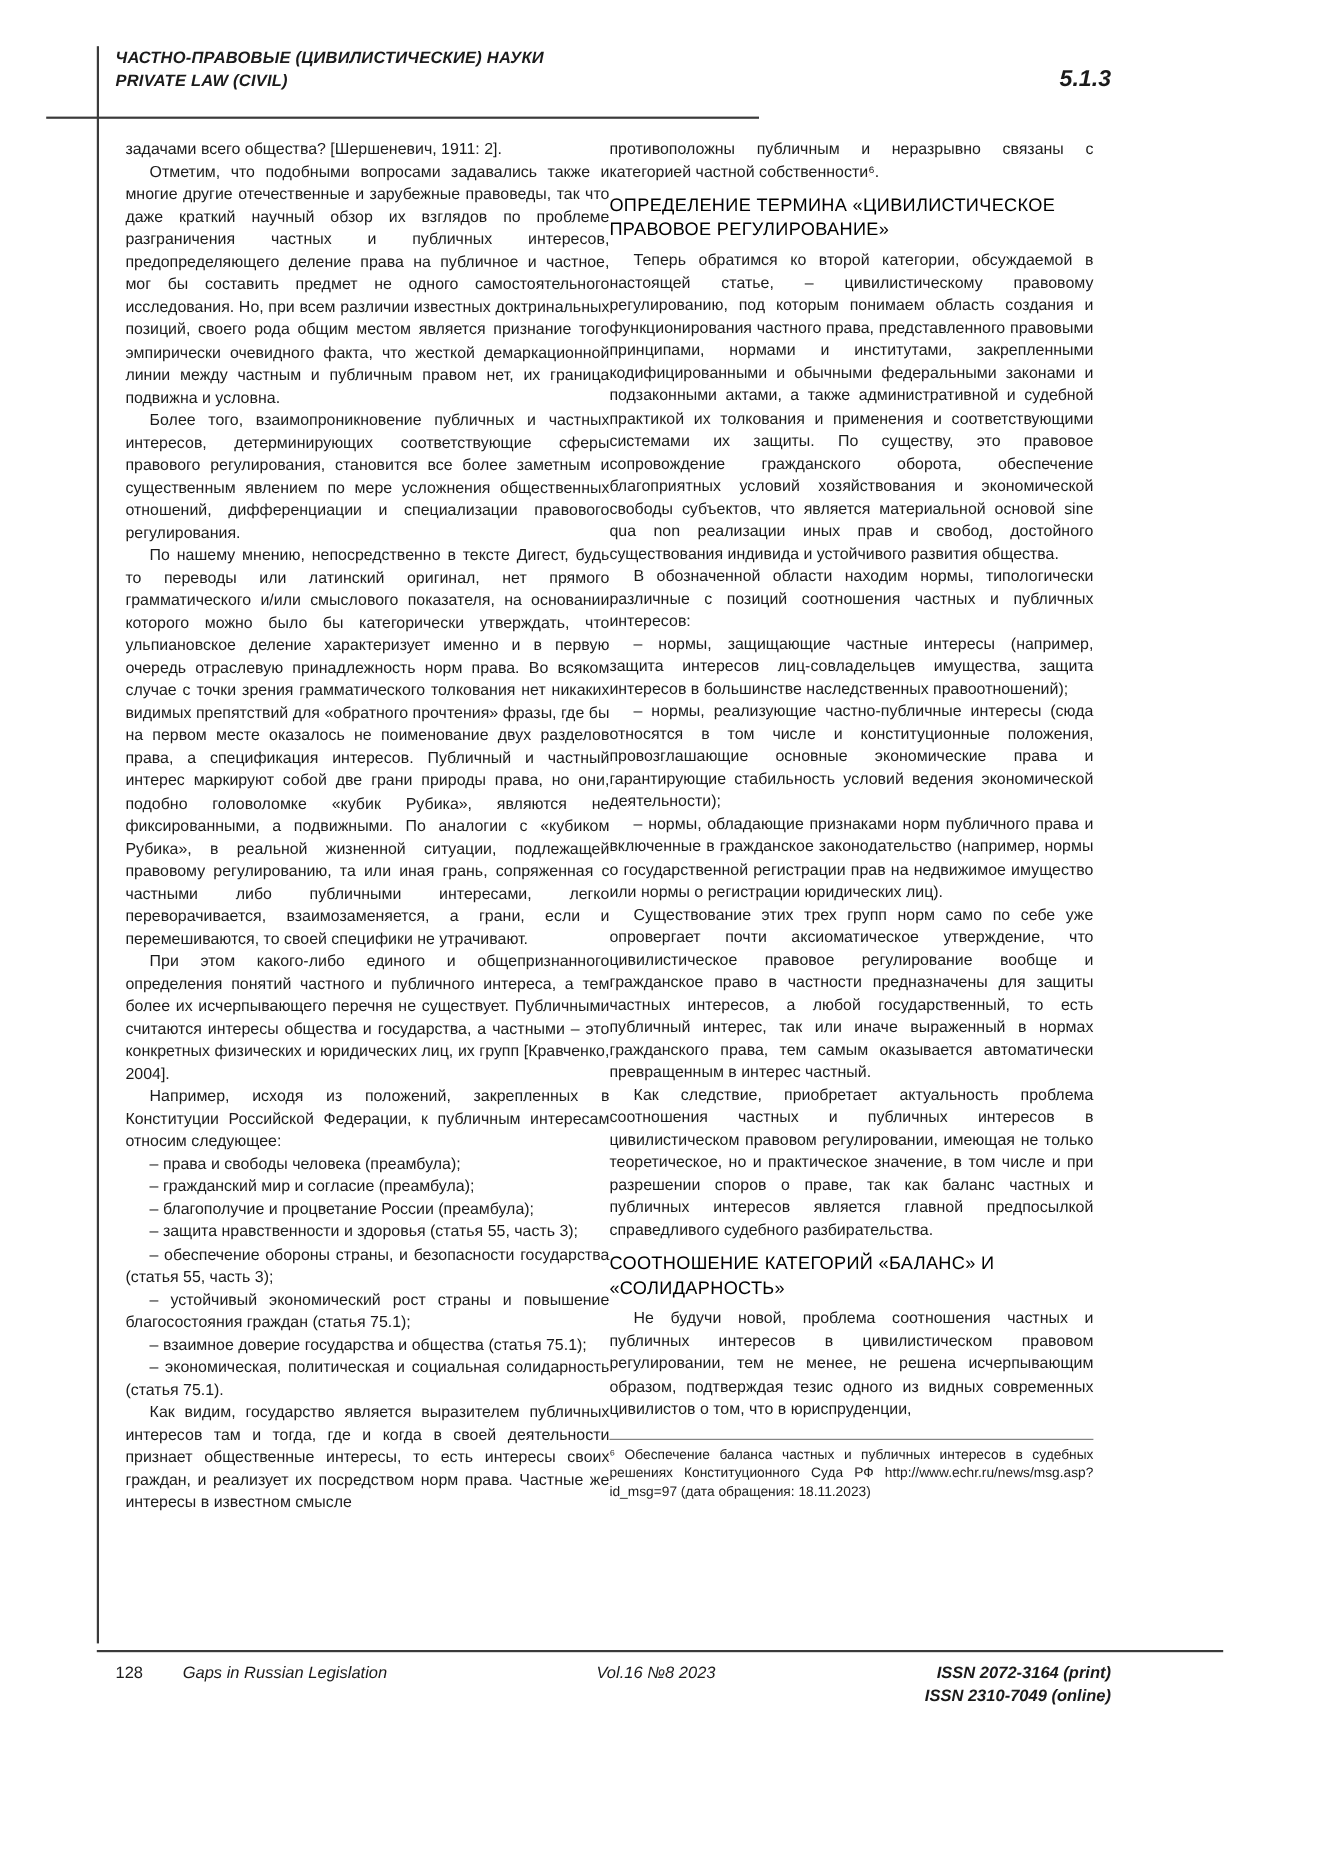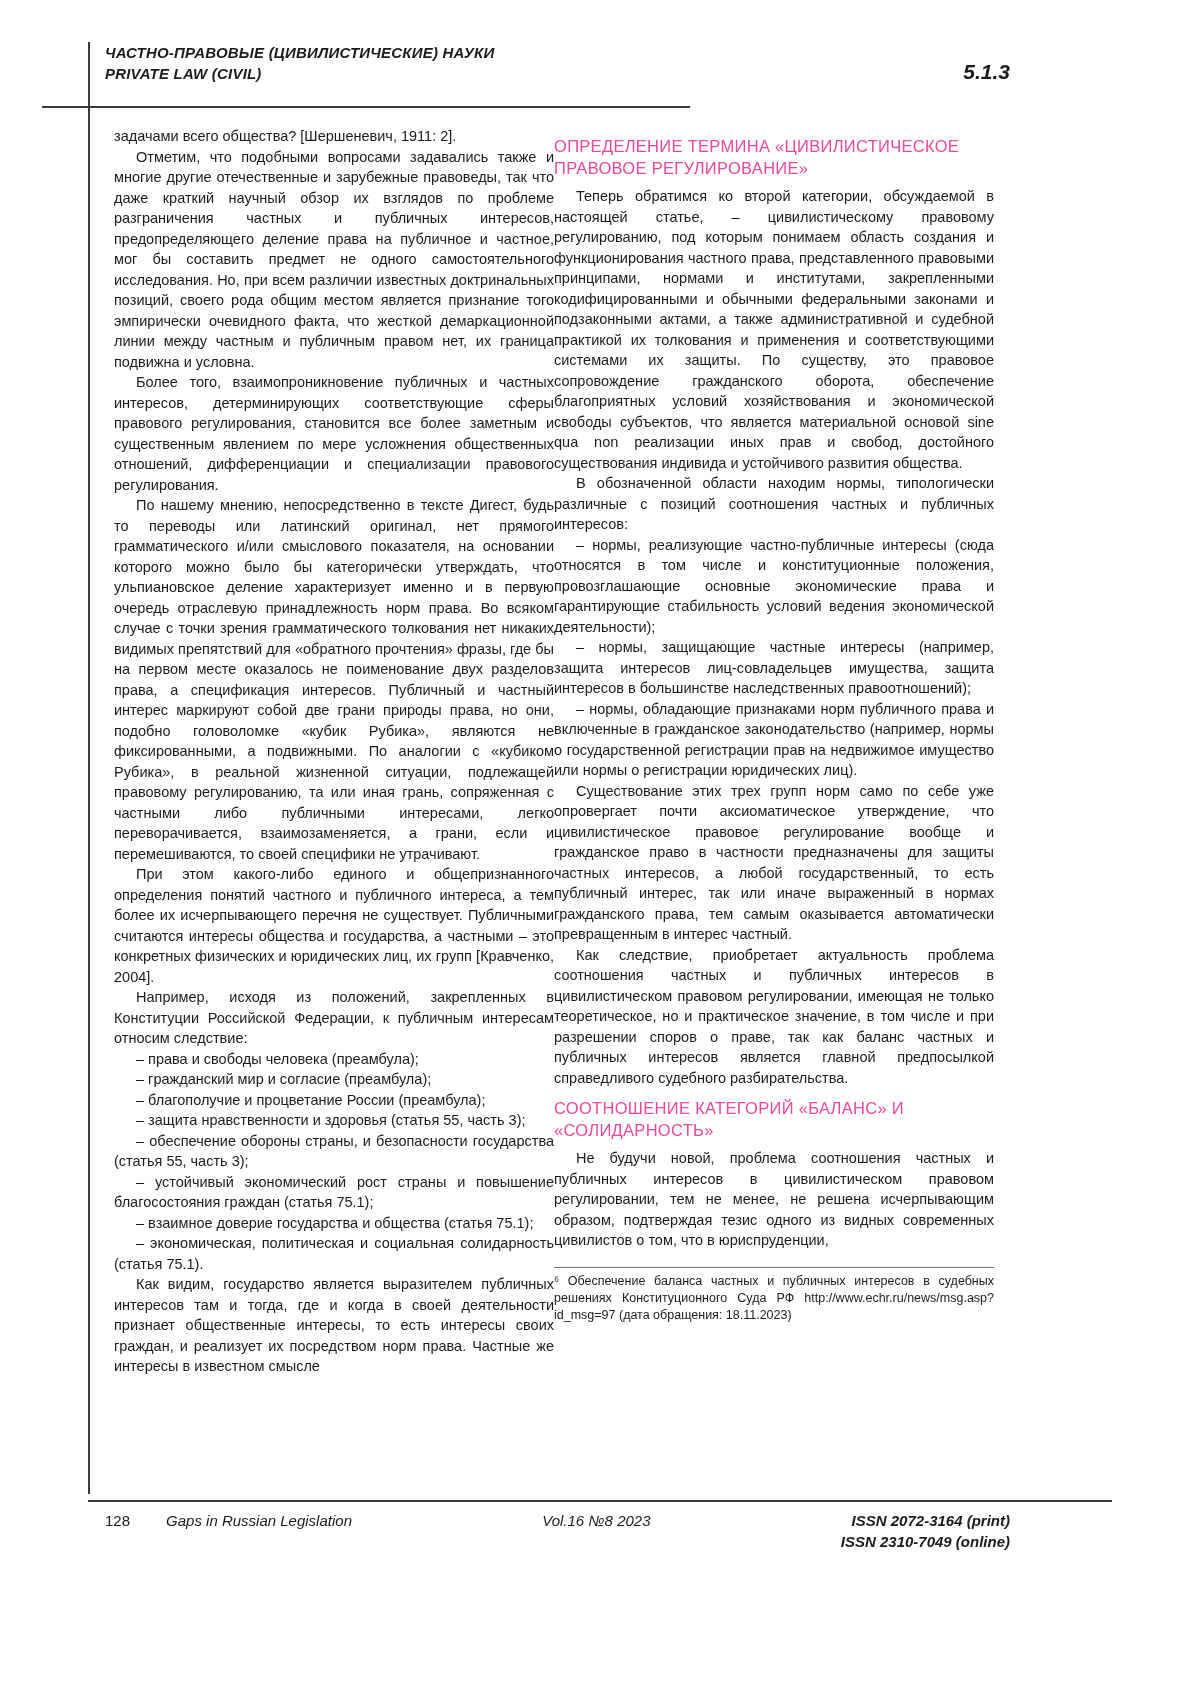--- a/index.html
+++ b/index.html
@@ -35,21 +35,21 @@
 
   .block { margin: 0; }
   .block.p  { text-indent: 22px; }
   .block.pn { text-indent: 0; }
   .block.li { text-indent: 22px; }
   .block.h  {
     text-align: left;
     text-indent: 0;
     font-size: 16.5px;
     line-height: 22px;
-    color: #ec4899;
+    color: #000000;
     letter-spacing: 0.3px;
     margin: 9px 0 7px 0;
   }
   .block.fn {
     font-size: 12.5px;
     line-height: 17px;
     margin-top: 16px;
     padding-top: 5px;
     border-top: 1px solid #777;
     text-indent: 0;
@@ -82,37 +82,38 @@
     <div class="section-code">5.1.3</div>
   </header>
 
   <main class="columns">
     <div class="col">
         <div class="block pn">задачами всего общества? [Шершеневич, 1911: 2].</div>
         <div class="block p">Отметим, что подобными вопросами задавались также и многие другие отечественные и зарубежные правоведы, так что даже краткий научный обзор их взглядов по проблеме разграничения частных и публичных интересов, предопределяющего деление права на публичное и частное, мог бы составить предмет не одного самостоятельного исследования. Но, при всем различии известных доктринальных позиций, своего рода общим местом является признание того эмпирически очевидного факта, что жесткой демаркационной линии между частным и публичным правом нет, их граница подвижна и условна.</div>
         <div class="block p">Более того, взаимопроникновение публичных и частных интересов, детерминирующих соответствующие сферы правового регулирования, становится все более заметным и существенным явлением по мере усложнения общественных отношений, дифференциации и специализации правового регулирования.</div>
         <div class="block p">По нашему мнению, непосредственно в тексте Дигест, будь то переводы или латинский оригинал, нет прямого грамматического и/или смыслового показателя, на основании которого можно было бы категорически утверждать, что ульпиановское деление характеризует именно и в первую очередь отраслевую принадлежность норм права. Во всяком случае с точки зрения грамматического толкования нет никаких видимых препятствий для «обратного прочтения» фразы, где бы на первом месте оказалось не поименование двух разделов права, а спецификация интересов. Публичный и частный интерес маркируют собой две грани природы права, но они, подобно головоломке «кубик Рубика», являются не фиксированными, а подвижными. По аналогии с «кубиком Рубика», в реальной жизненной ситуации, подлежащей правовому регулированию, та или иная грань, сопряженная с частными либо публичными интересами, легко переворачивается, взаимозаменяется, а грани, если и перемешиваются, то своей специфики не утрачивают.</div>
         <div class="block p">При этом какого-либо единого и общепризнанного определения понятий частного и публичного интереса, а тем более их исчерпывающего перечня не существует. Публичными считаются интересы общества и государства, а частными – это конкретных физических и юридических лиц, их групп [Кравченко, 2004].</div>
-        <div class="block p">Например, исходя из положений, закрепленных в Конституции Российской Федерации, к публичным интересам относим следствие:</div>
+        <div class="block p">Например, исходя из положений, закрепленных в Конституции Российской Федерации, к публичным интересам относим следующее:</div>
         <div class="block li">– права и свободы человека (преамбула);</div>
         <div class="block li">– гражданский мир и согласие (преамбула);</div>
         <div class="block li">– благополучие и процветание России (преамбула);</div>
         <div class="block li">– защита нравственности и здоровья (статья 55, часть 3);</div>
         <div class="block li">– обеспечение обороны страны, и безопасности государства (статья 55, часть 3);</div>
         <div class="block li">– устойчивый экономический рост страны и повышение благосостояния граждан (статья 75.1);</div>
         <div class="block li">– взаимное доверие государства и общества (статья 75.1);</div>
         <div class="block li">– экономическая, политическая и социальная солидарность (статья 75.1).</div>
         <div class="block p">Как видим, государство является выразителем публичных интересов там и тогда, где и когда в своей деятельности признает общественные интересы, то есть интересы своих граждан, и реализует их посредством норм права. Частные же интересы в известном смысле</div>
       </div>
     <div class="col">
+        <div class="block pn">противоположны публичным и неразрывно связаны с категорией частной собственности⁶.</div>
         <div class="block h">ОПРЕДЕЛЕНИЕ ТЕРМИНА «ЦИВИЛИСТИЧЕСКОЕ ПРАВОВОЕ РЕГУЛИРОВАНИЕ»</div>
         <div class="block p">Теперь обратимся ко второй категории, обсуждаемой в настоящей статье, – цивилистическому правовому регулированию, под которым понимаем область создания и функционирования частного права, представленного правовыми принципами, нормами и институтами, закрепленными кодифицированными и обычными федеральными законами и подзаконными актами, а также административной и судебной практикой их толкования и применения и соответствующими системами их защиты. По существу, это правовое сопровождение гражданского оборота, обеспечение благоприятных условий хозяйствования и экономической свободы субъектов, что является материальной основой sine qua non реализации иных прав и свобод, достойного существования индивида и устойчивого развития общества.</div>
         <div class="block p">В обозначенной области находим нормы, типологически различные с позиций соотношения частных и публичных интересов:</div>
+        <div class="block li">– нормы, защищающие частные интересы (например, защита интересов лиц-совладельцев имущества, защита интересов в большинстве наследственных правоотношений);</div>
         <div class="block li">– нормы, реализующие частно-публичные интересы (сюда относятся в том числе и конституционные положения, провозглашающие основные экономические права и гарантирующие стабильность условий ведения экономической деятельности);</div>
-        <div class="block li">– нормы, защищающие частные интересы (например, защита интересов лиц-совладельцев имущества, защита интересов в большинстве наследственных правоотношений);</div>
         <div class="block li">– нормы, обладающие признаками норм публичного права и включенные в гражданское законодательство (например, нормы о государственной регистрации прав на недвижимое имущество или нормы о регистрации юридических лиц).</div>
         <div class="block p">Существование этих трех групп норм само по себе уже опровергает почти аксиоматическое утверждение, что цивилистическое правовое регулирование вообще и гражданское право в частности предназначены для защиты частных интересов, а любой государственный, то есть публичный интерес, так или иначе выраженный в нормах гражданского права, тем самым оказывается автоматически превращенным в интерес частный.</div>
         <div class="block p">Как следствие, приобретает актуальность проблема соотношения частных и публичных интересов в цивилистическом правовом регулировании, имеющая не только теоретическое, но и практическое значение, в том числе и при разрешении споров о праве, так как баланс частных и публичных интересов является главной предпосылкой справедливого судебного разбирательства.</div>
         <div class="block h">СООТНОШЕНИЕ КАТЕГОРИЙ «БАЛАНС» И «СОЛИДАРНОСТЬ»</div>
         <div class="block p">Не будучи новой, проблема соотношения частных и публичных интересов в цивилистическом правовом регулировании, тем не менее, не решена исчерпывающим образом, подтверждая тезис одного из видных современных цивилистов о том, что в юриспруденции,</div>
         <div class="block fn">⁶ Обеспечение баланса частных и публичных интересов в судебных решениях Конституционного Суда РФ http://www.echr.ru/news/msg.asp?id_msg=97 (дата обращения: 18.11.2023)</div>
       </div>
   </main>
 
   <div class="hrule-footer"></div>

